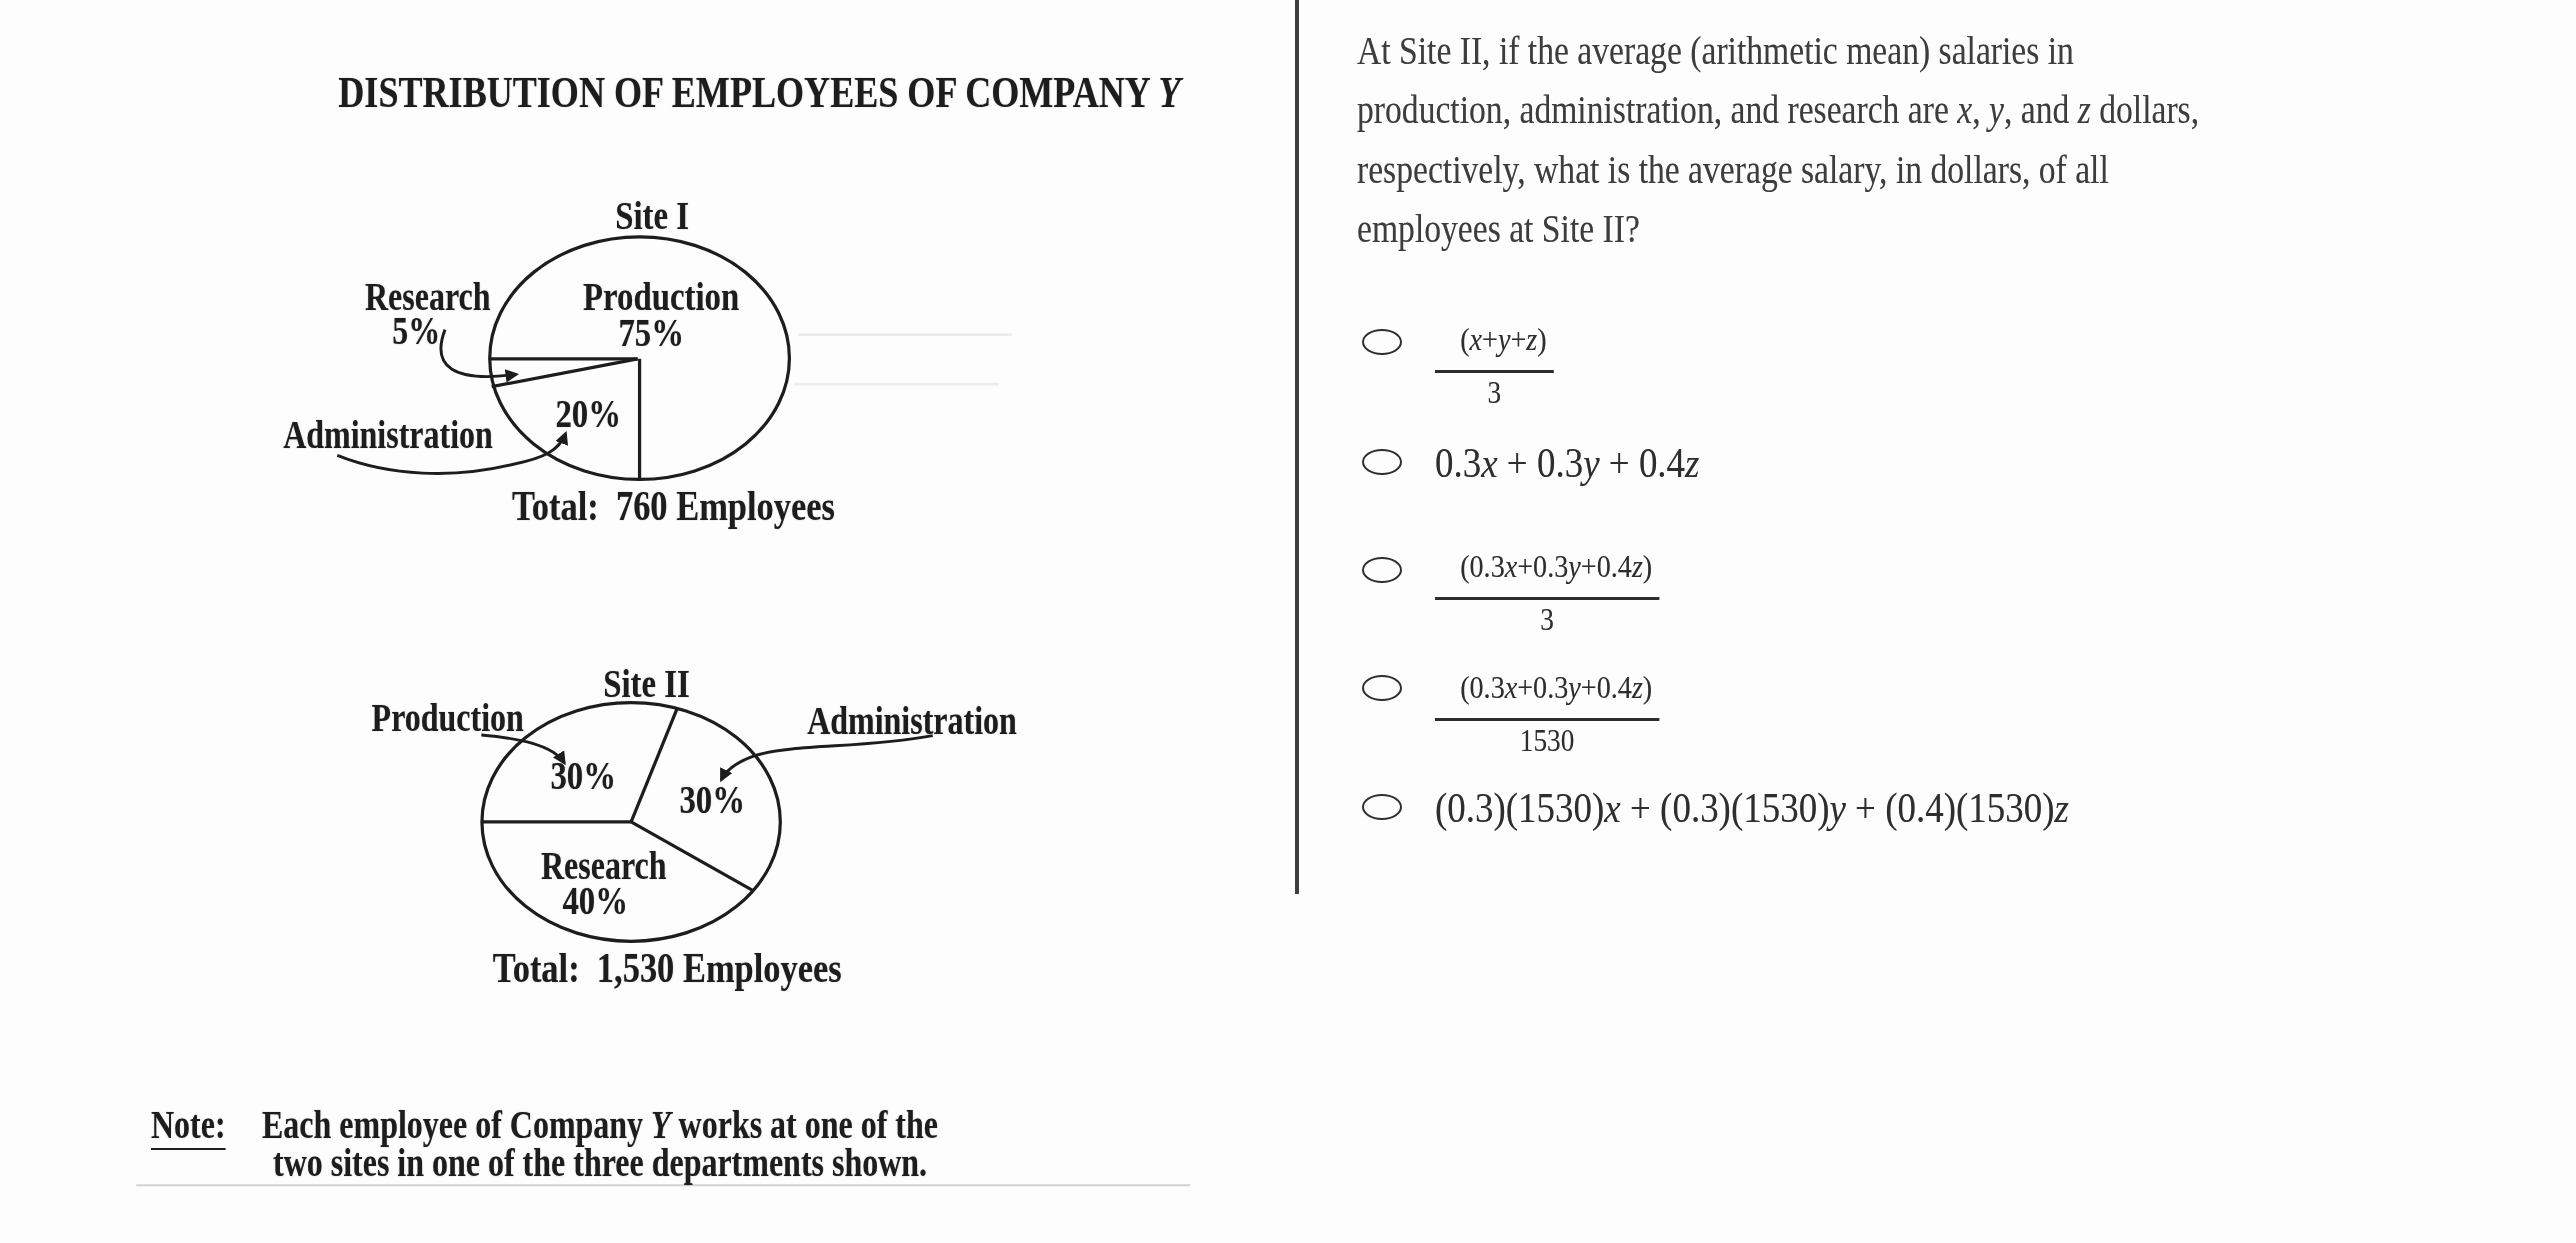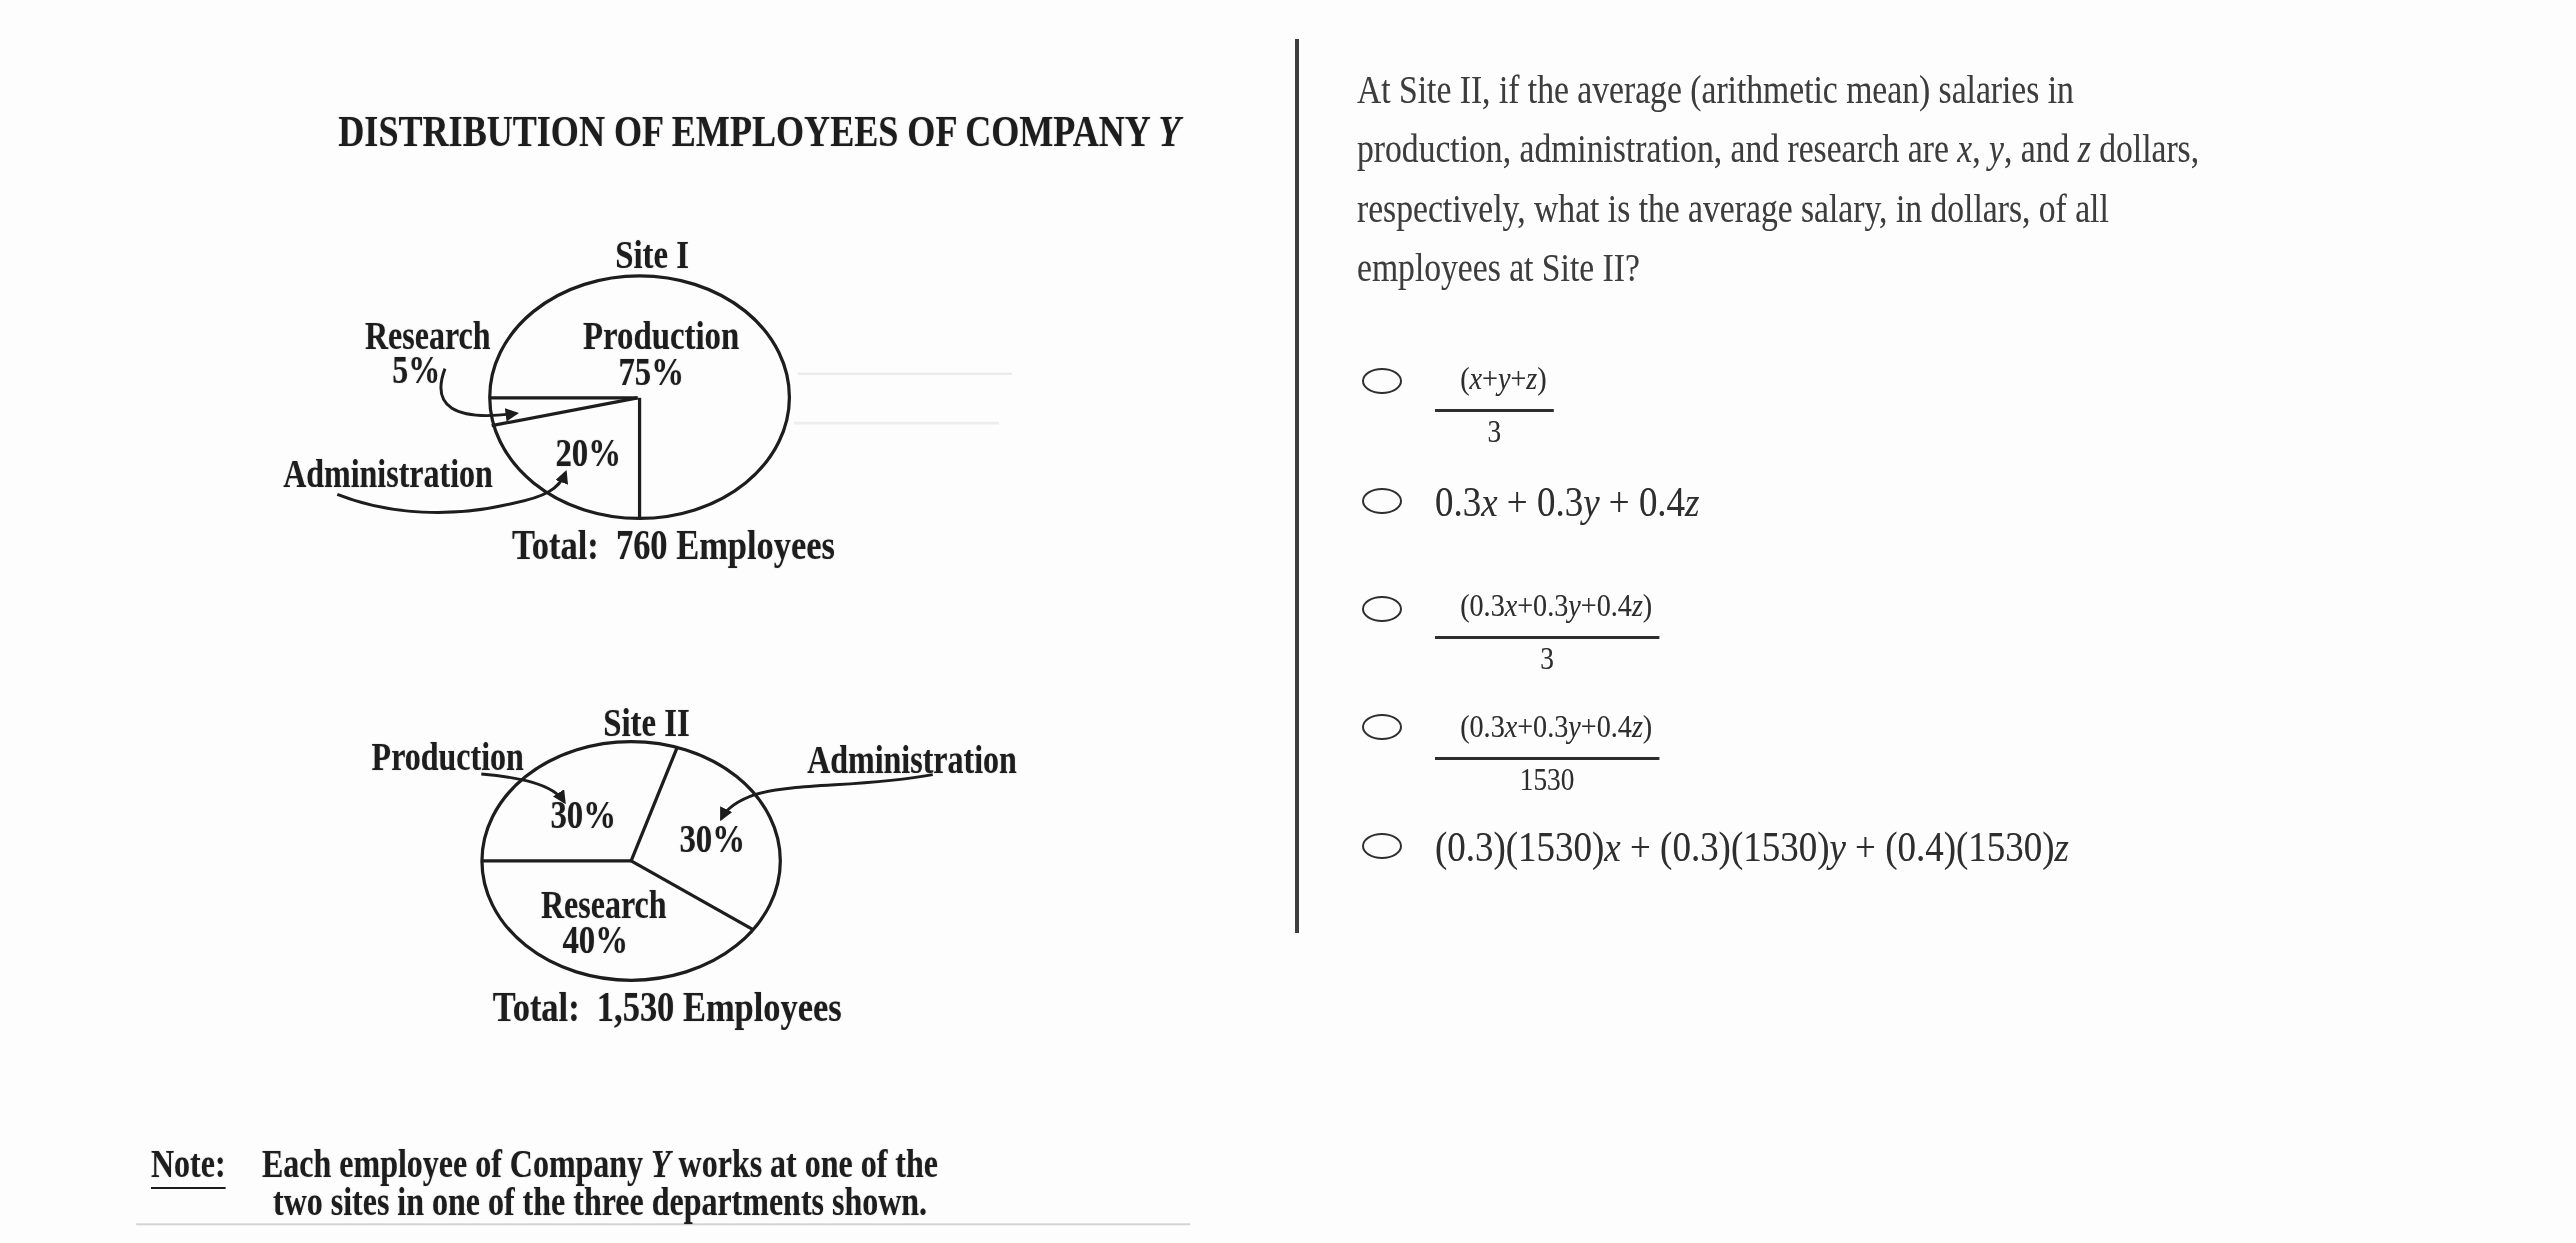--- a/index.html
+++ b/index.html
@@ -1,17 +1,17 @@
 <!DOCTYPE html>
 <html style="font-size:10.4px"><head>
 <meta charset="utf-8">
 <style>
   html,body{margin:0;padding:0;background:#fdfdfd;}
   #stage{position:relative;width:2576px;height:1191px;background:#fdfdfd;overflow:hidden;
-         font-family:"Liberation Serif",serif;margin-top:39px;}
+         font-family:"Liberation Serif",serif;}
   
   .lbl{position:absolute;font-family:"Liberation Serif",serif;font-weight:bold;color:#1d1d1d;
        white-space:pre;line-height:1.04;text-shadow:0 0 1.3px rgba(15,15,15,.38);}
   .c{transform:scaleX(.82) translateX(-50%);}           
   .lft{transform:scaleX(.82);transform-origin:0 50%;}   
   .note-u{border-bottom:2.6px solid #1d1d1d;padding-bottom:1.9px;}
   
   .divider{position:absolute;background:#3e3e3e;}
   .q-line{position:absolute;font-size:41px;line-height:59px;color:#3d3d3d;white-space:pre;
           transform:scaleX(.82);transform-origin:0 0;text-shadow:0 0 0.6px rgba(60,60,60,.35);}

